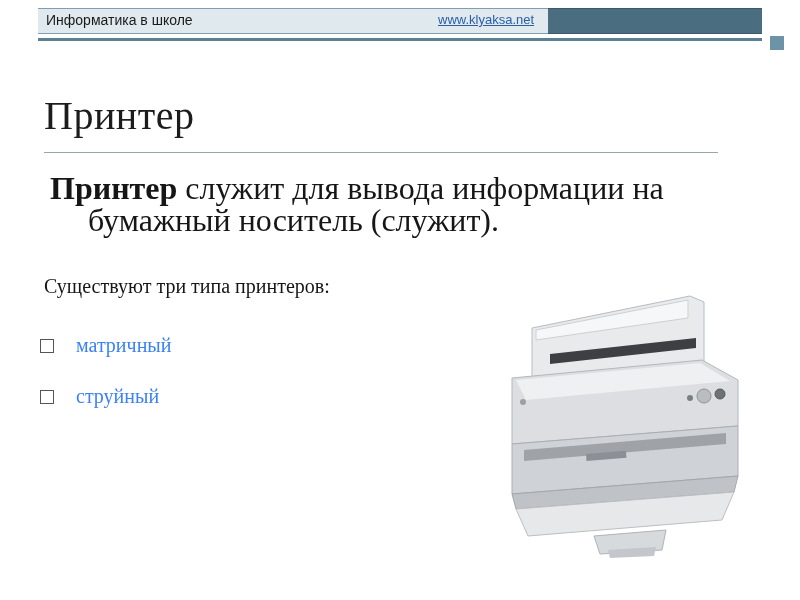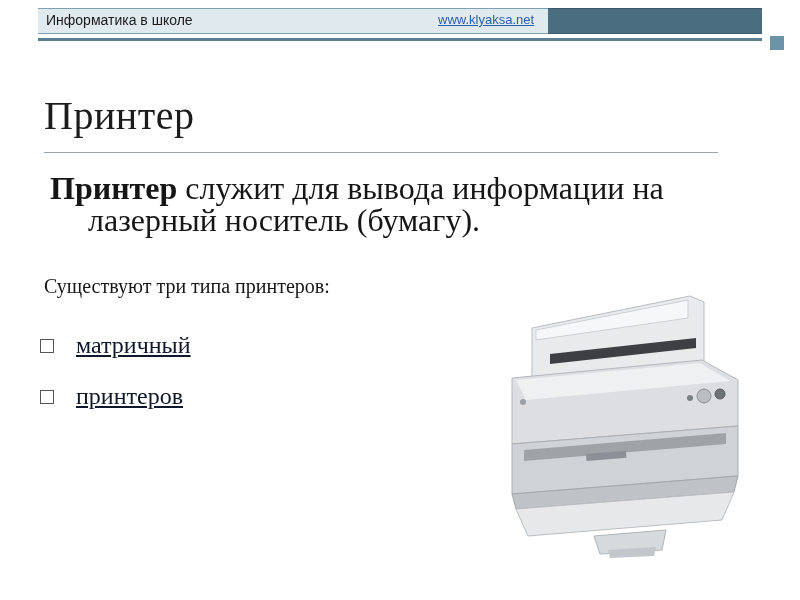--- a/index.html
+++ b/index.html
@@ -141,24 +141,23 @@
   .bullet-marker {
     width: 12px;
     height: 12px;
     border: 1px solid #555555;
     background: #ffffff;
     margin-top: 9px;
     margin-right: 22px;
     flex: 0 0 auto;
   }
   .bullet-text {
-    font-size: 24px;
-    color: #0f172a;
+    font-size: 20px;
+    color: #3b82f6;
     line-height: 30px;
-    text-decoration: underline;
   }
 
   
   .printer-img {
     position: absolute;
     left: 490px;
     top: 268px;
     width: 280px;
     height: 290px;
   }
@@ -173,33 +172,33 @@
   <a class="header-link" href="#">www.klyaksa.net</a>
   <div class="header-rule"></div>
   <div class="header-square"></div>
 </div>
 
 <div class="slide-title">Принтер</div>
 <div class="title-rule"></div>
 
 <div class="para-1">
   <span class="lead">Принтер</span><span> служит для вывода информации на </span>
-  <span class="indent">лазерный носитель (бумагу).</span>
+  <span class="indent">бумажный носитель (служит).</span>
 </div>
 
 <div class="para-2">Существуют три типа принтеров:</div>
 
 <div class="bullet-list">
   <div class="bullet-item">
     <span class="bullet-marker"></span>
     <span class="bullet-text">матричный</span>
   </div>
   <div class="bullet-item">
     <span class="bullet-marker"></span>
-    <span class="bullet-text">принтеров</span>
+    <span class="bullet-text">струйный</span>
   </div>
 </div>
 
 <svg class="printer-img" viewBox="0 0 280 290" xmlns="http://www.w3.org/2000/svg">
 
   <path d="M42 60 L200 28 L214 34 L214 96 L42 112 Z" fill="#e9eaec" stroke="#b9bcc0" stroke-width="1"></path>
   <path d="M46 62 L198 32 L198 50 L46 72 Z" fill="#f6f7f8" stroke="#cdd0d3" stroke-width="1"></path>
 
   <path d="M60 86 L206 70 L206 80 L60 96 Z" fill="#3d3f42"></path>
 

